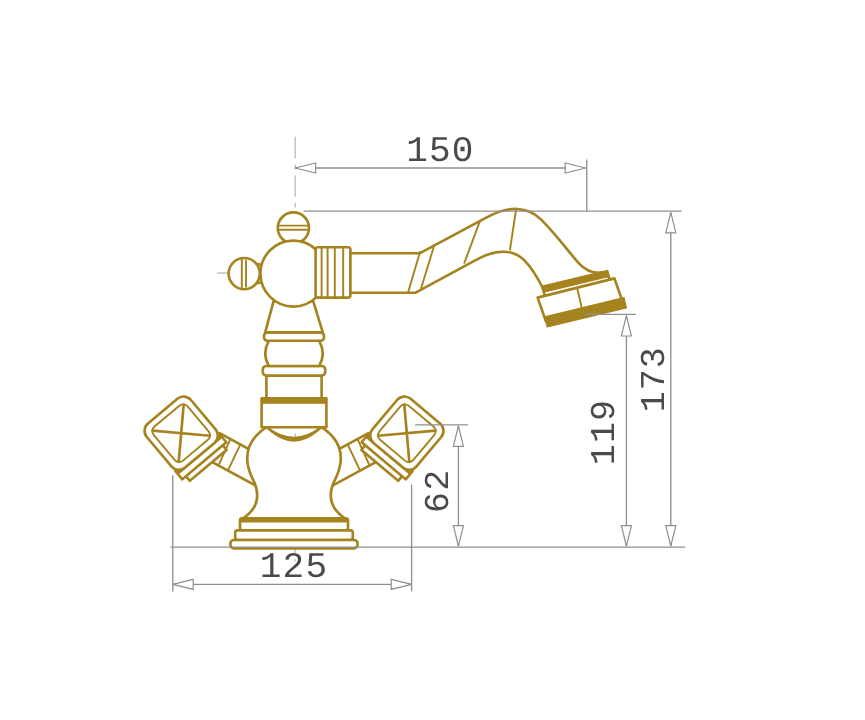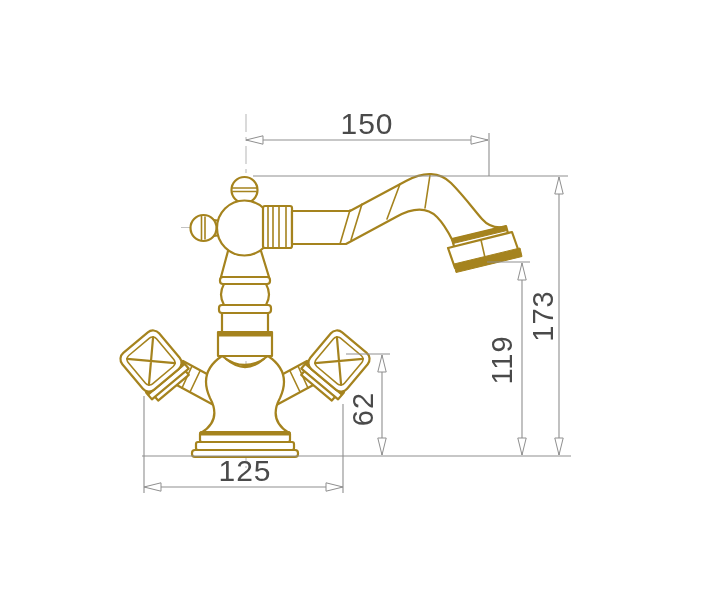--- a/index.html
+++ b/index.html
@@ -7,21 +7,21 @@
     --dim:#8f8f8f;
     --dimtext:#4a4a4a;
     --center:#c2c2c2;
     --bg:#ffffff;
   }
   html,body{margin:0;padding:0;background:var(--bg);}
   .canvas{
     position:relative;
     width:721px;height:532px;
     background:var(--bg);
-    font-family:Liberation Sans, sans-serif;
+    font-family:Liberation Mono, monospace;
     overflow:hidden;
   }
   svg{display:block;}
   .gold{stroke:var(--gold);stroke-width:2.2;fill:#ffffff;stroke-linejoin:round;stroke-linecap:round;}
   .goldline{stroke:var(--gold);stroke-width:2.2;fill:none;stroke-linejoin:round;stroke-linecap:round;}
   .goldthin{stroke:var(--gold);stroke-width:1.6;fill:none;stroke-linecap:round;}
   .goldfill{fill:var(--gold);stroke:var(--gold);stroke-width:1;stroke-linejoin:round;}
   .cl{stroke:var(--center);stroke-width:1.2;fill:none;stroke-dasharray:18 5 4 5;}
   .dimline{stroke:var(--dim);stroke-width:1.1;fill:none;}
   .arrow{fill:#ffffff;stroke:var(--dim);stroke-width:1;stroke-linejoin:miter;}

